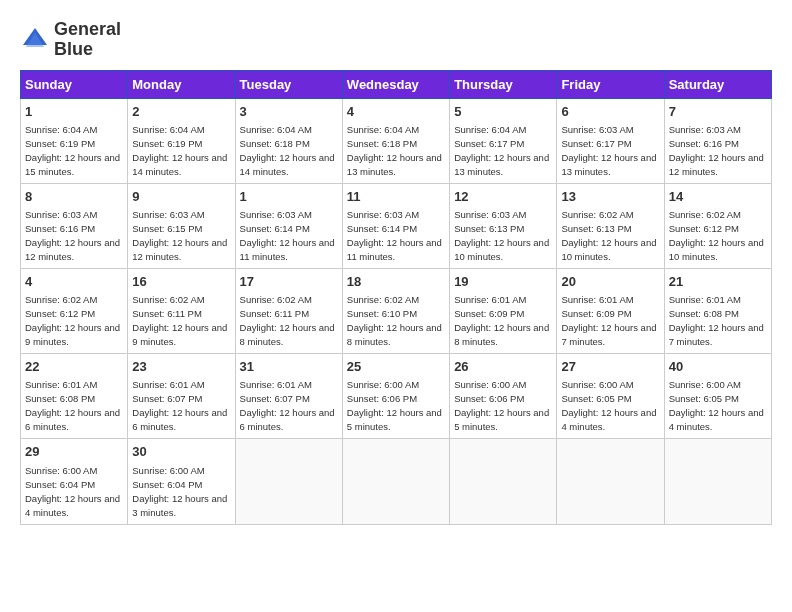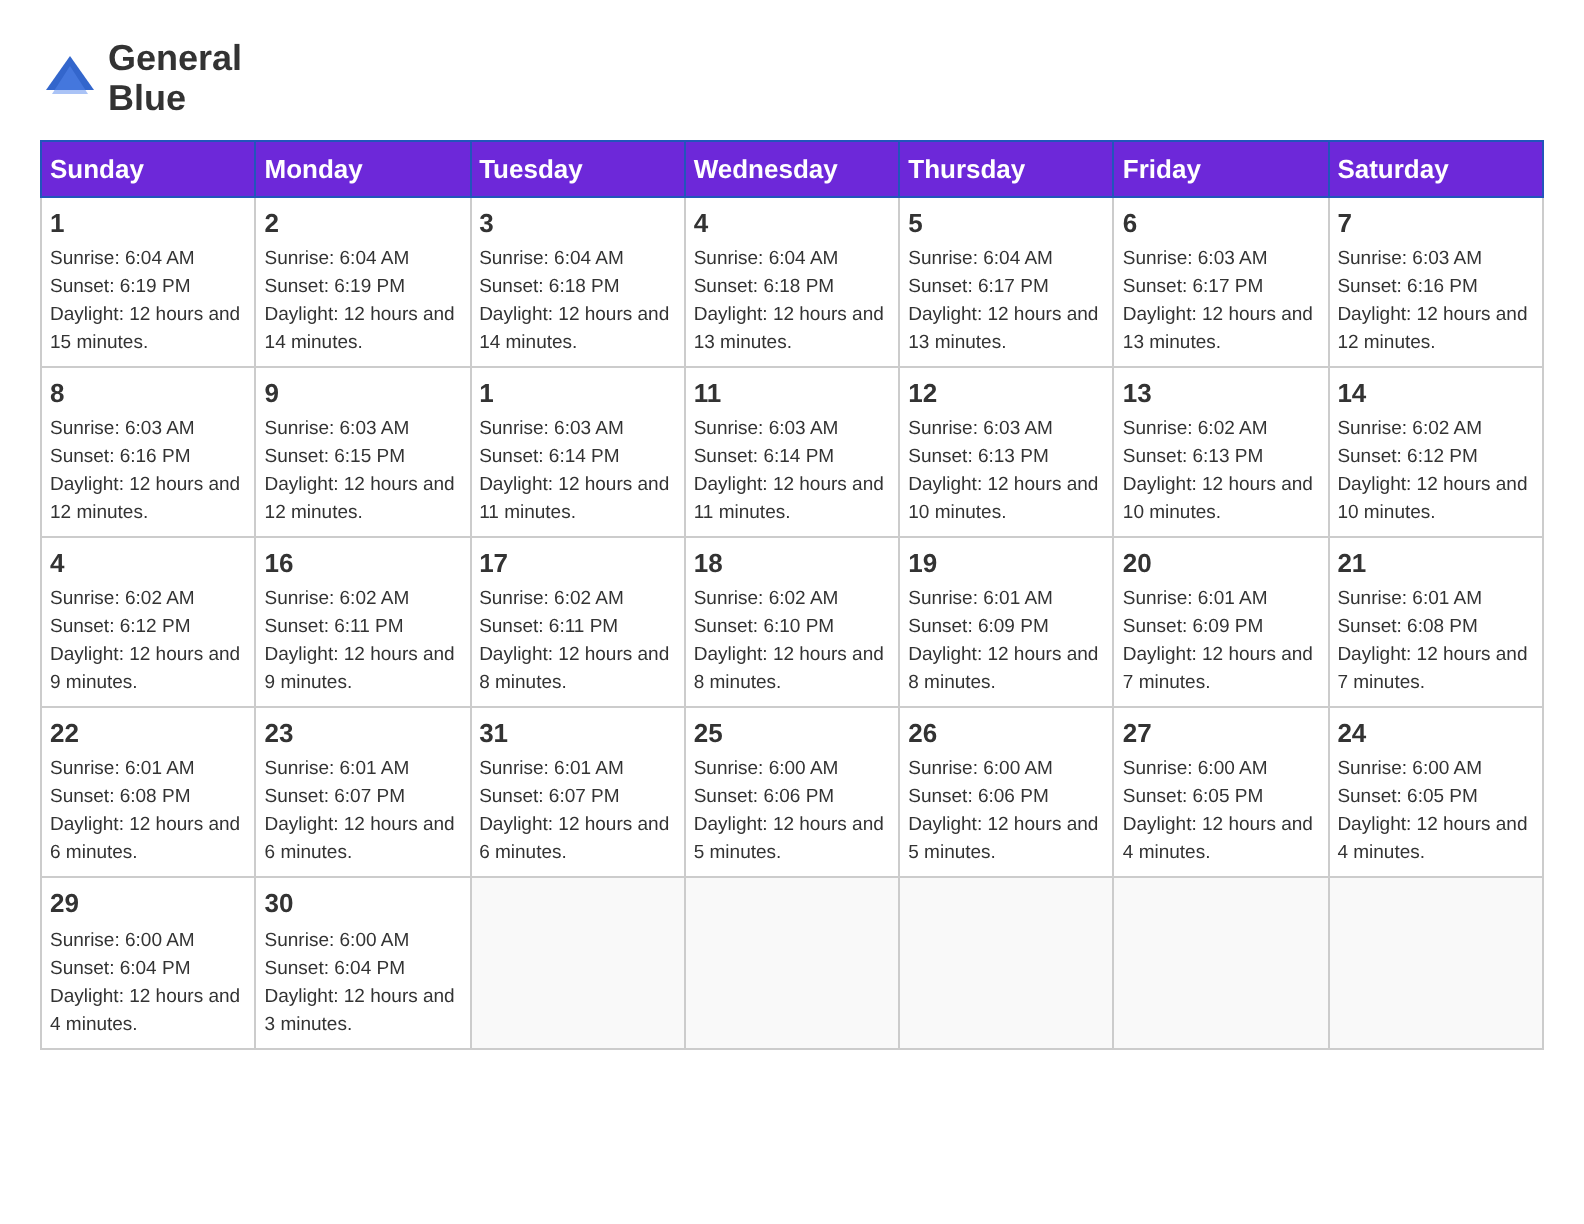--- a/index.html
+++ b/index.html
@@ -335,21 +335,21 @@
         </td>
         <td>
           <span class="day-number">27</span>
           <span class="day-info">
             Sunrise: 6:00 AM<br>
             Sunset: 6:05 PM<br>
             Daylight: 12 hours and 4 minutes.
           </span>
         </td>
         <td>
-          <span class="day-number">24</span>
+          <span class="day-number">40</span>
           <span class="day-info">
             Sunrise: 6:00 AM<br>
             Sunset: 6:05 PM<br>
             Daylight: 12 hours and 4 minutes.
           </span>
         </td>
       </tr>
       <tr>
         <td>
           <span class="day-number">29</span>

